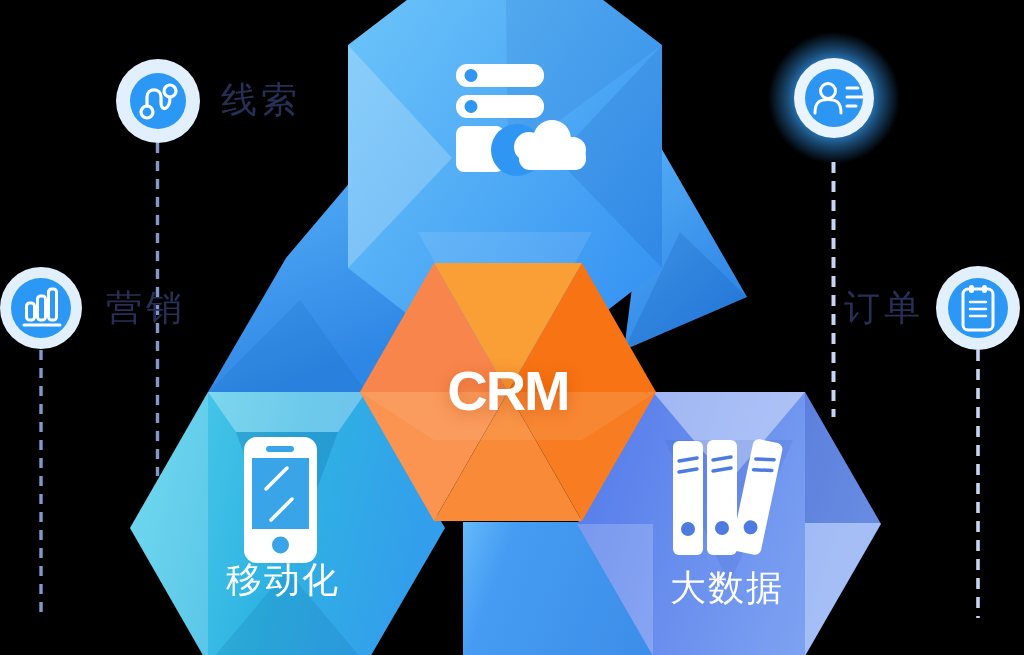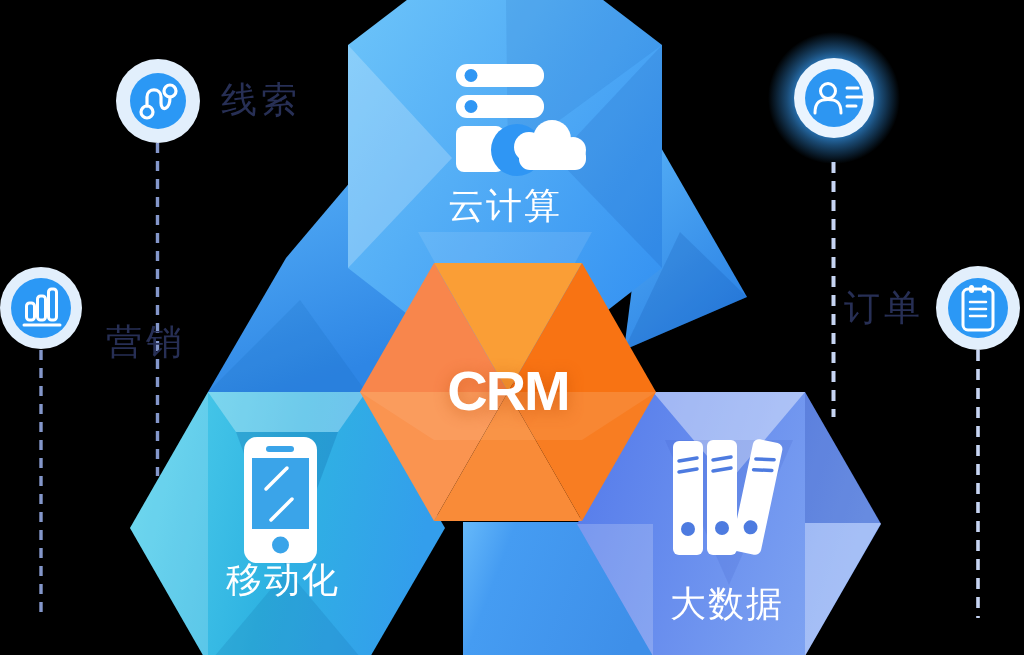--- a/index.html
+++ b/index.html
@@ -201,19 +201,18 @@
       <g stroke="#4D7BE0" stroke-width="3.5" stroke-linecap="round">
         <path d="M748,460 L766,457"></path>
             <path d="M748,471 L766,468"></path>
       </g>
       <circle cx="757" cy="528" r="7" fill="#4D7BE0"></circle>
     </g>
   </g>
 </svg>
 
   <div class="lbl crm-lbl" style="left:508px;top:390px;">CRM</div>
-  <div class="lbl node-lbl" style="left:505px;top:206px;">云计算</div>
   <div class="lbl node-lbl" style="left:283px;top:580px;">移动化</div>
-  <div class="lbl node-lbl" style="left:727px;top:604px;text-align:right;">大数据</div>
+  <div class="lbl node-lbl" style="left:727px;top:588px;text-align:right;">大数据</div>
   <div class="lbl sat-lbl" style="left:261px;top:100px;">线索</div>
-  <div class="lbl sat-lbl" style="left:146px;top:308px;margin-top:34px;">营销</div>
+  <div class="lbl sat-lbl" style="left:146px;top:308px;">营销</div>
   <div class="lbl sat-lbl" style="left:884px;top:308px;">订单</div>
 </div>
 
 </body></html>

